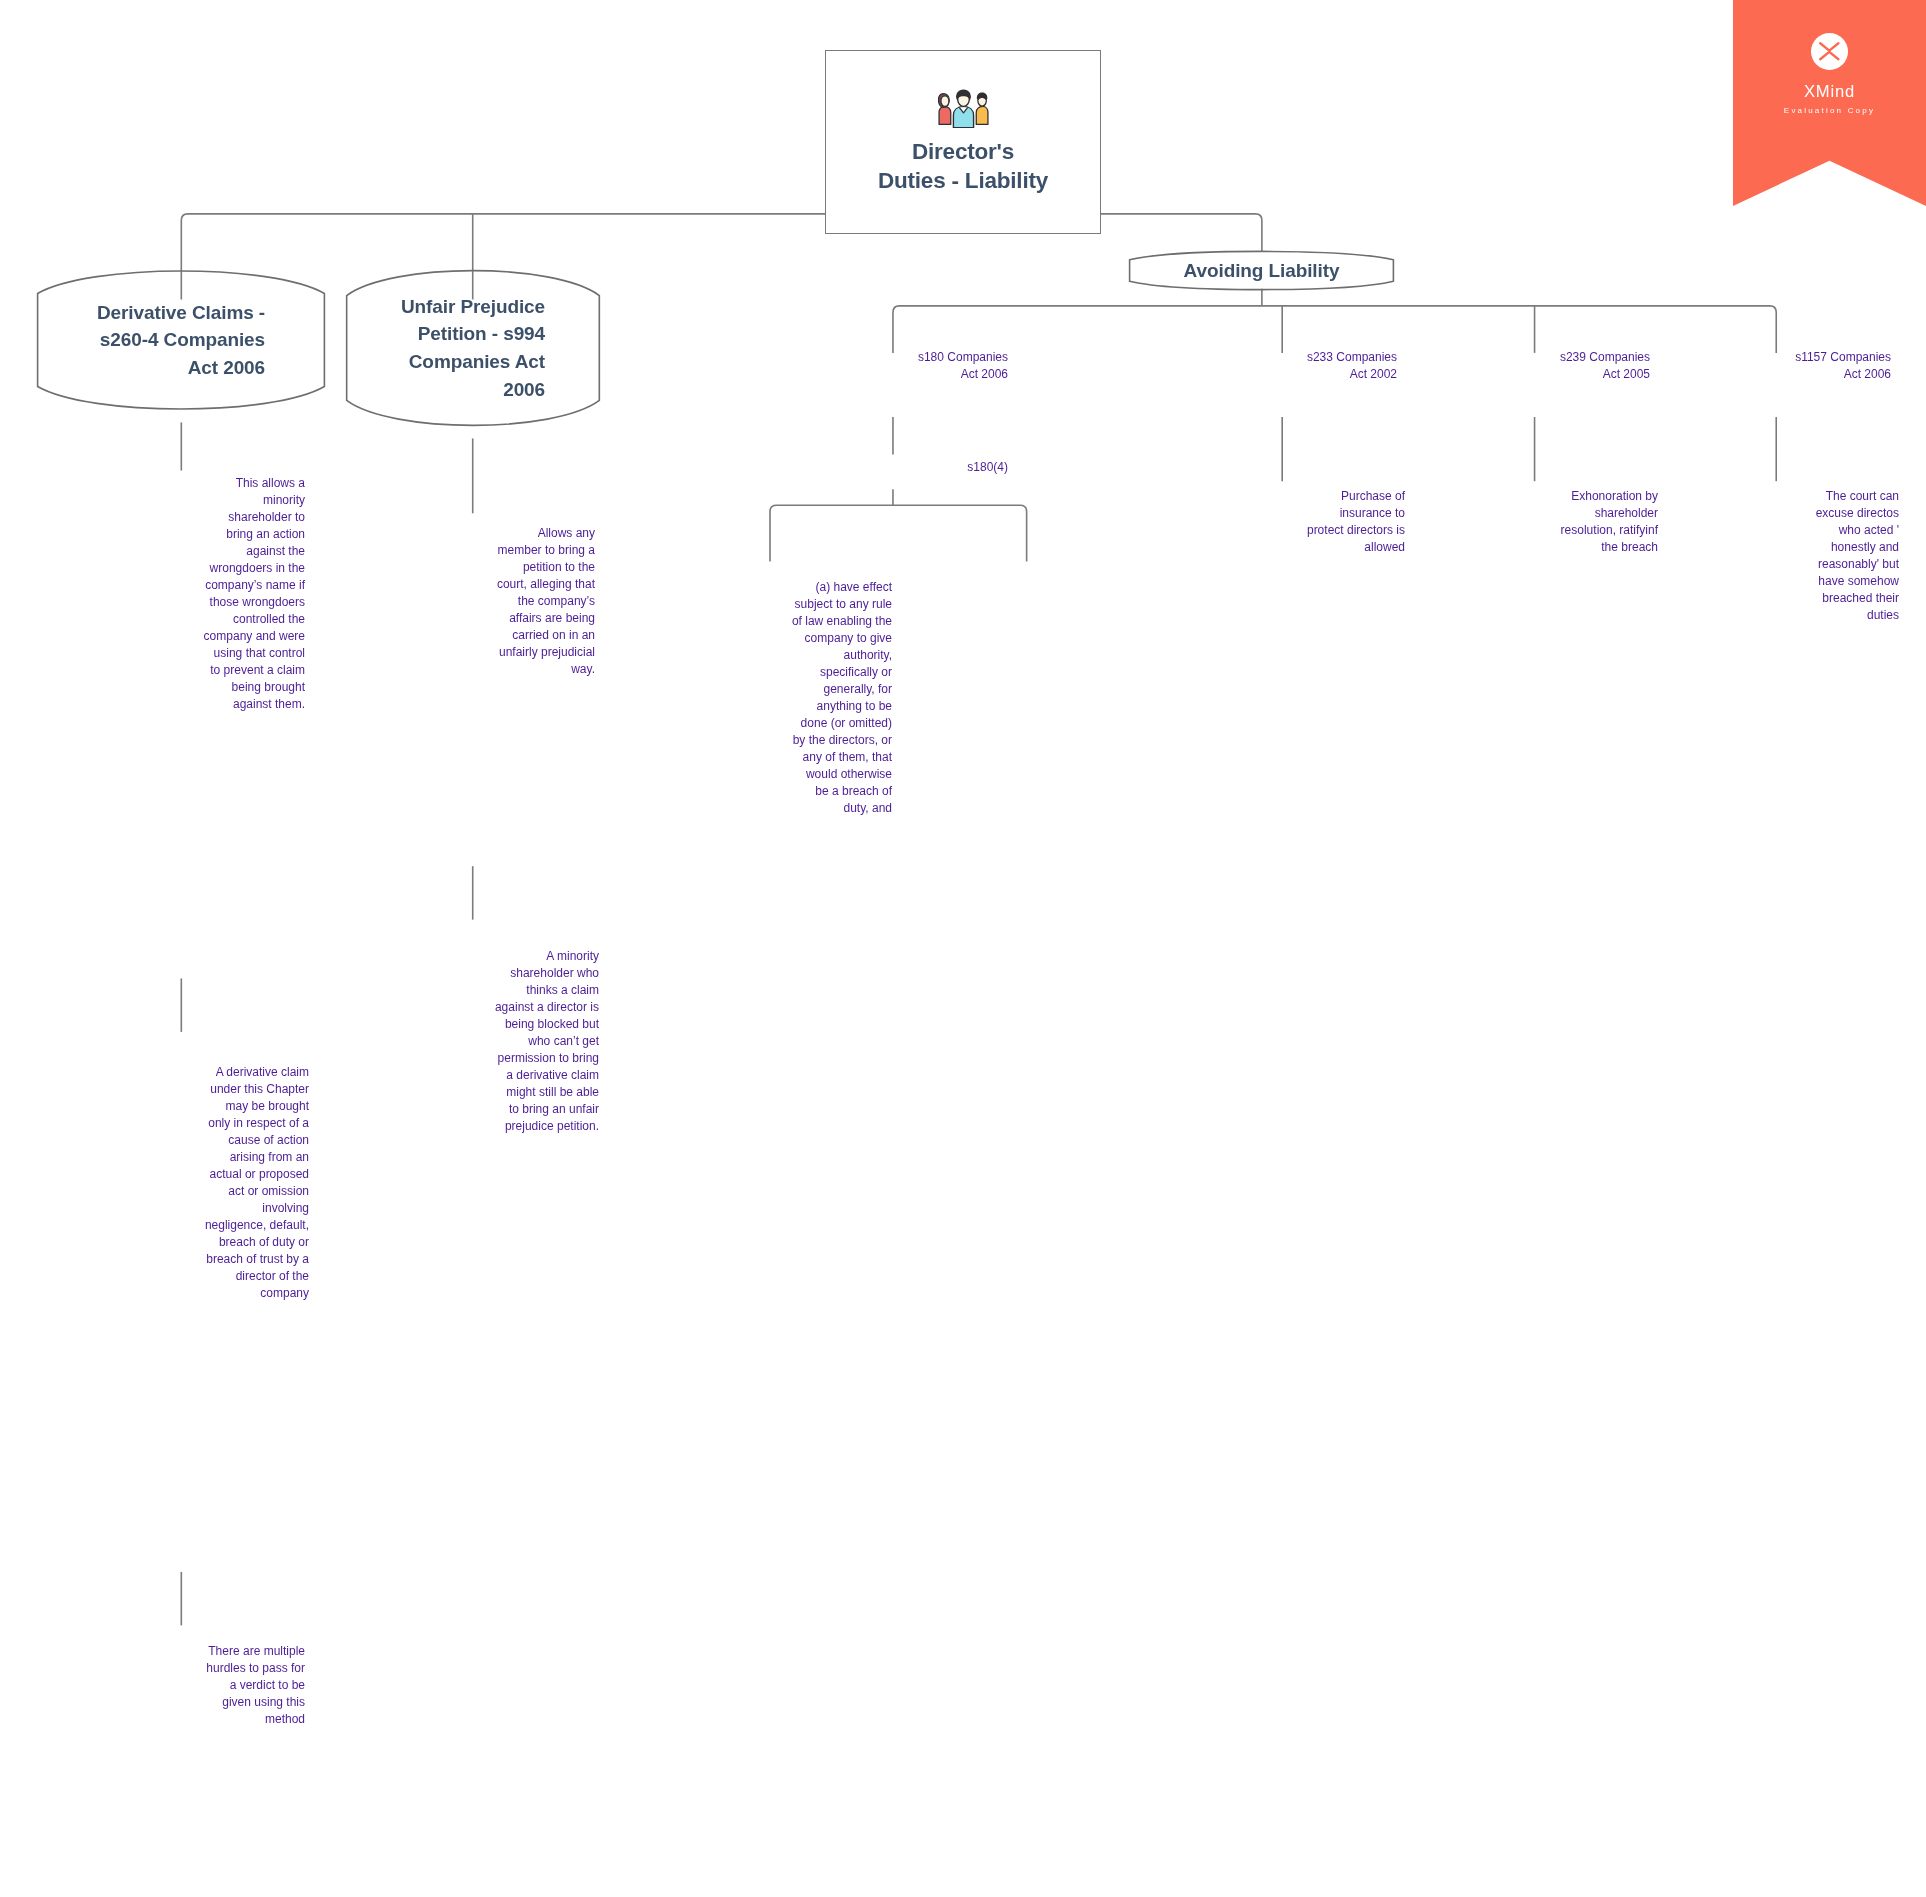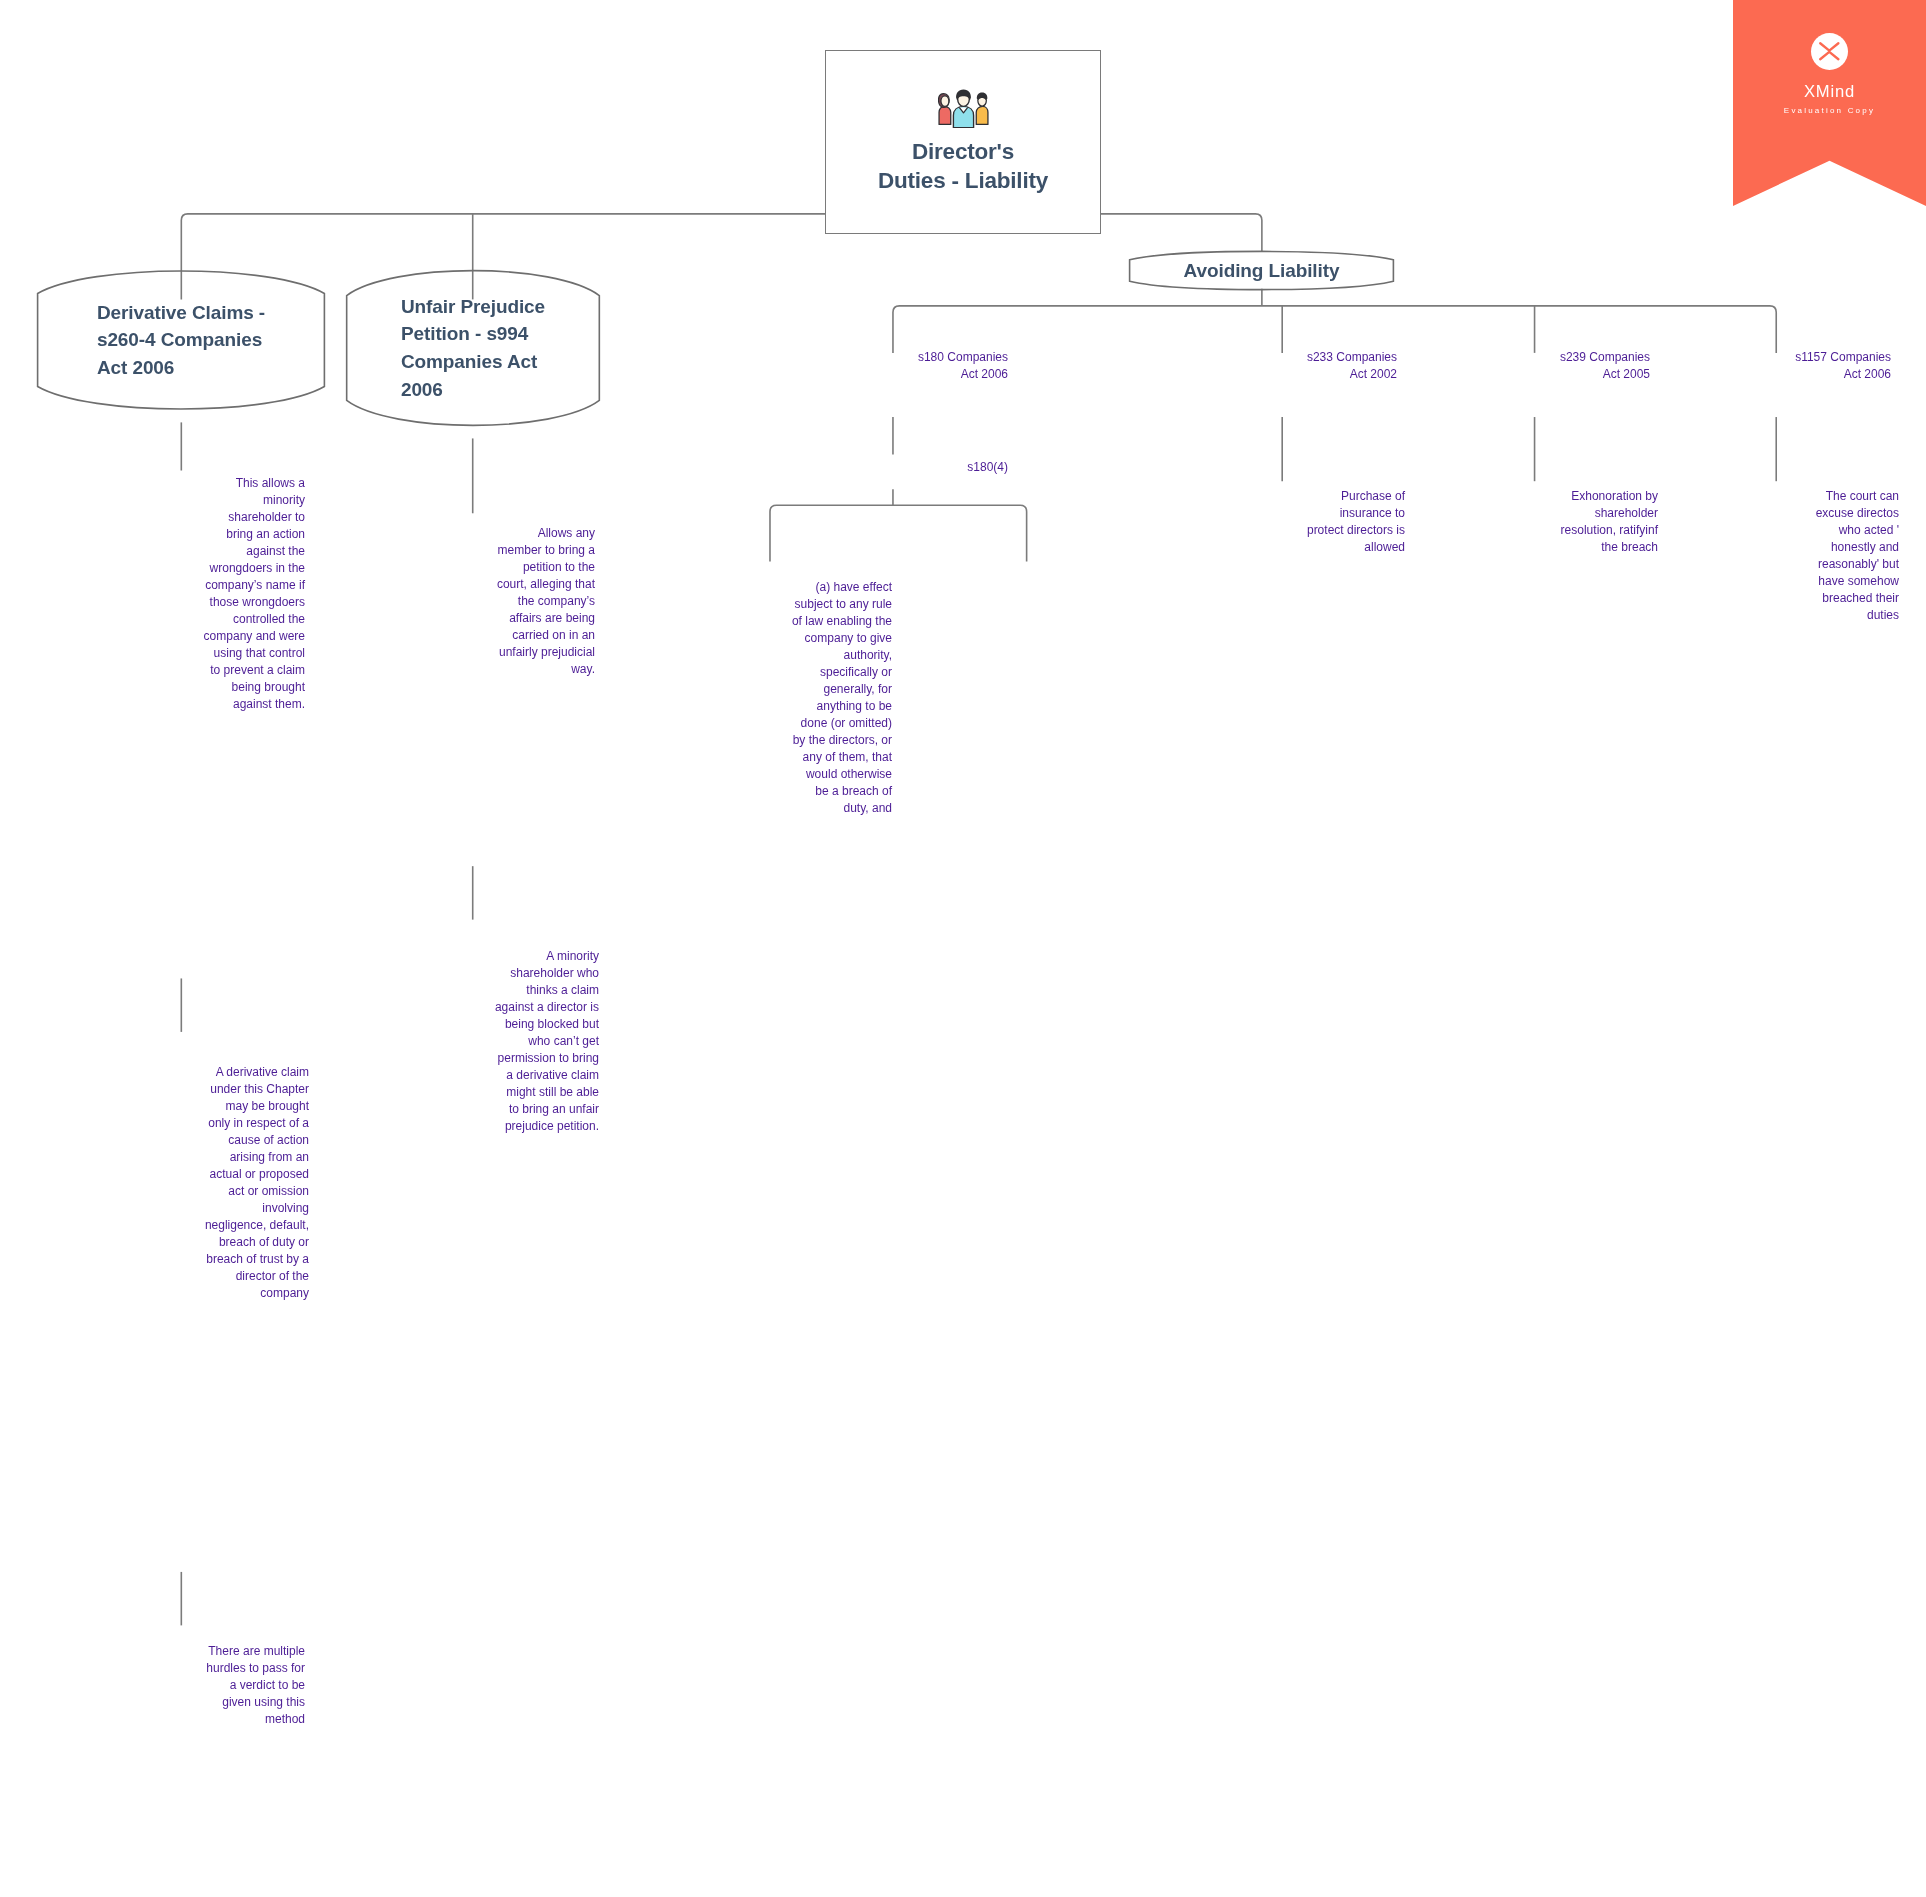--- a/index.html
+++ b/index.html
@@ -62,21 +62,21 @@
     left: 0; top: 0;
     overflow: visible;
   }
   .hex-label {
     position: relative;
     z-index: 2;
     font-size: 19px;
     font-weight: bold;
     line-height: 1.45;
     color: #3c5169;
-    text-align: left;
+    text-align: right;
     display: flex;
     align-items: center;
     justify-content: center;
     width: 100%;
     height: 100%;
     padding: 0 11.8px;
     white-space: pre-line;
     letter-spacing: -0.1px;
   }
 

